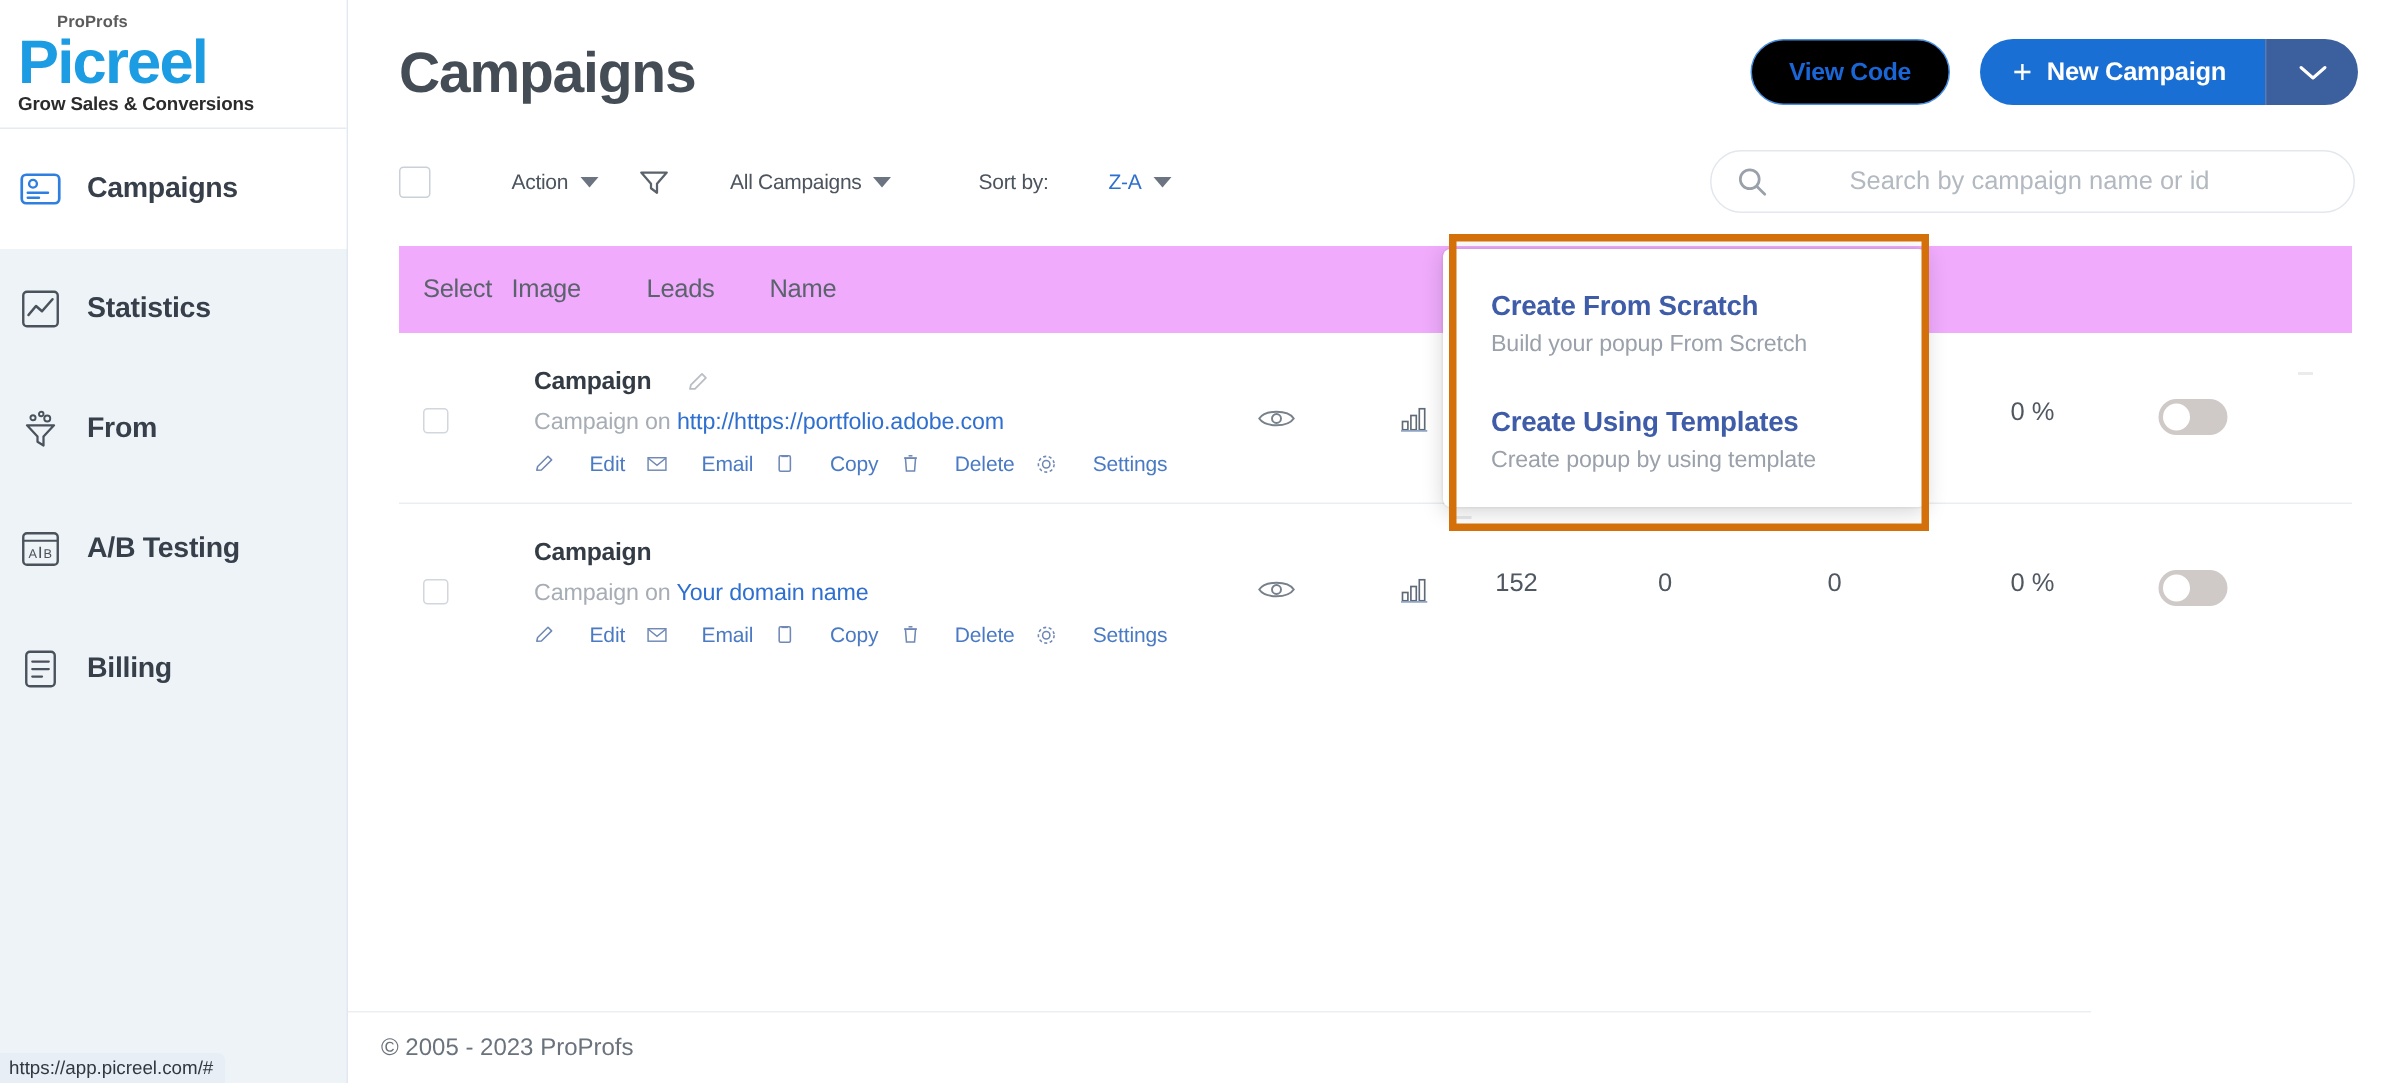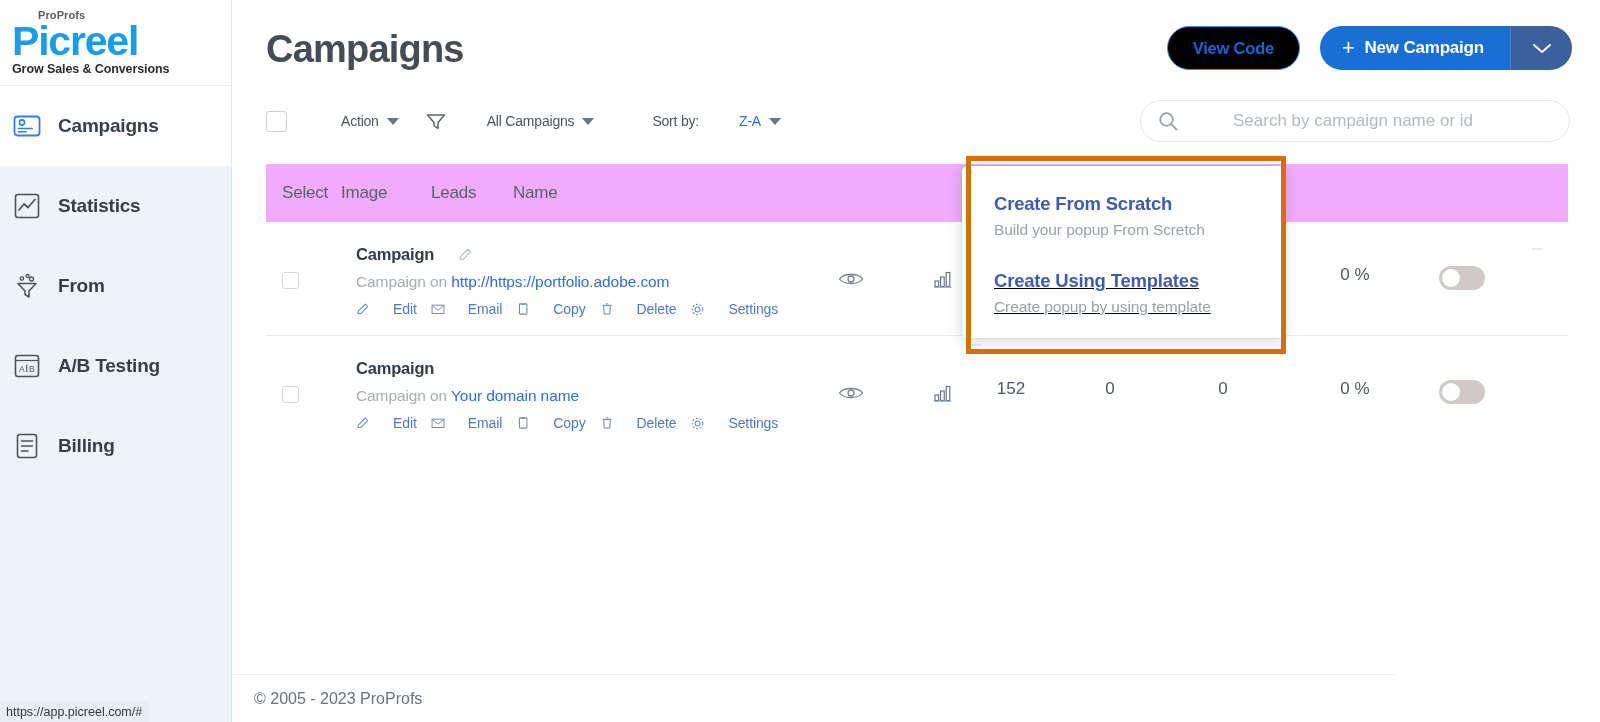--- a/index.html
+++ b/index.html
@@ -104,21 +104,21 @@
   .dropdown {
     position: absolute; left: 962px; top: 166px;
     width: 322px; height: 172px;
     background: #ffffff;
     border-radius: 5px;
     box-shadow: 0 3px 14px rgba(0,0,0,.17), 0 0 0 1px rgba(0,0,0,.04);
     padding: 26px 0 0 32px;
     z-index: 40;
   }
   .dd-item { cursor: pointer; }
-  .dd-item + .dd-item { margin-top: 30px; text-decoration: underline; }
+  .dd-item + .dd-item { margin-top: 30px; }
   .dd-title {
     font-size: 18.5px; font-weight: bold; color: #3f5ca8;
     letter-spacing: -.2px; line-height: 24px;
   }
   .dd-sub {
     font-size: 15.5px; color: #9aa1aa;
     margin-top: 5px; letter-spacing: -.1px;
   }
 
   

